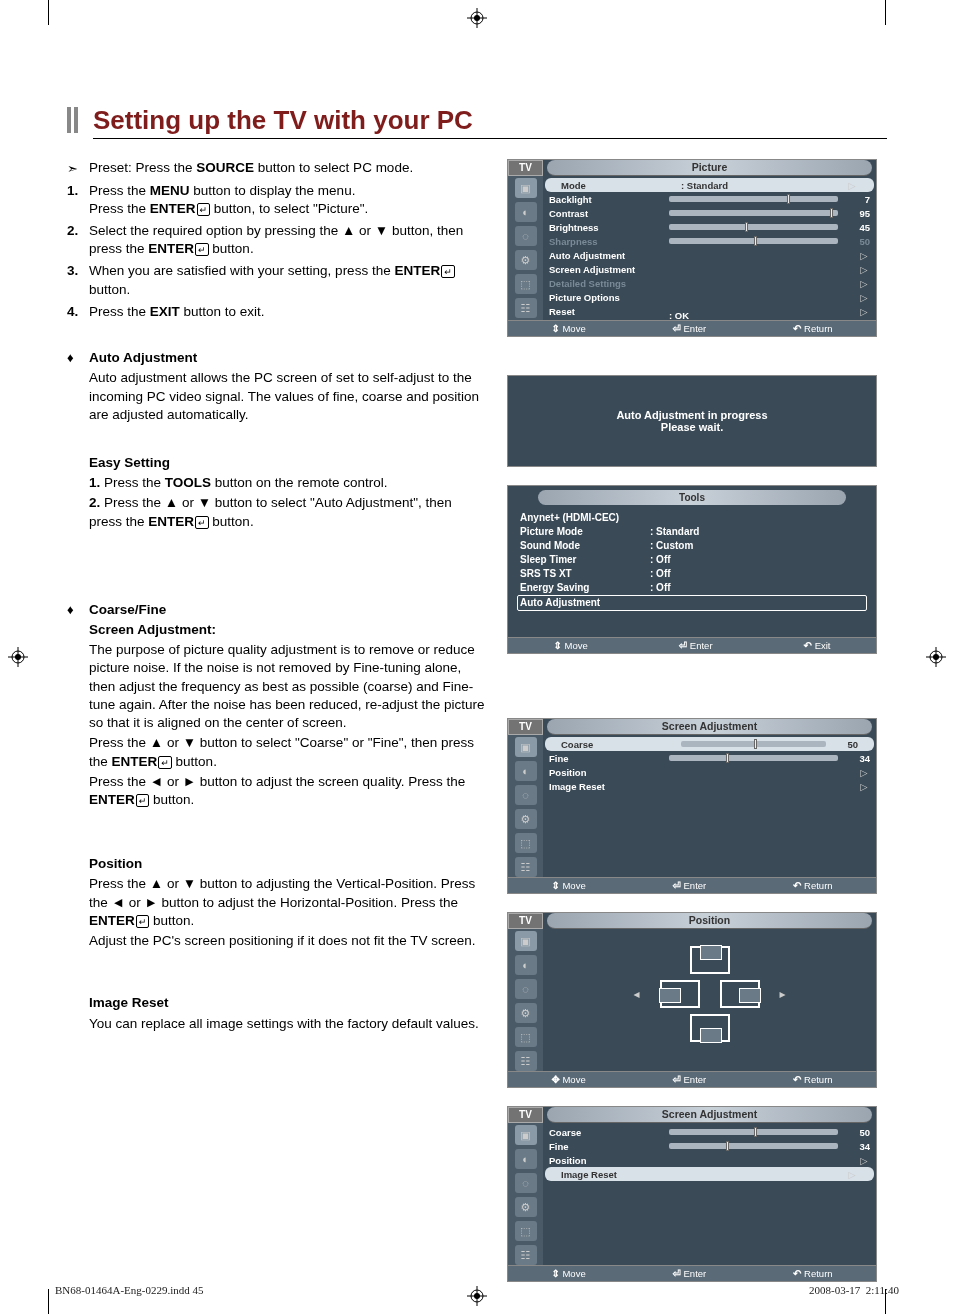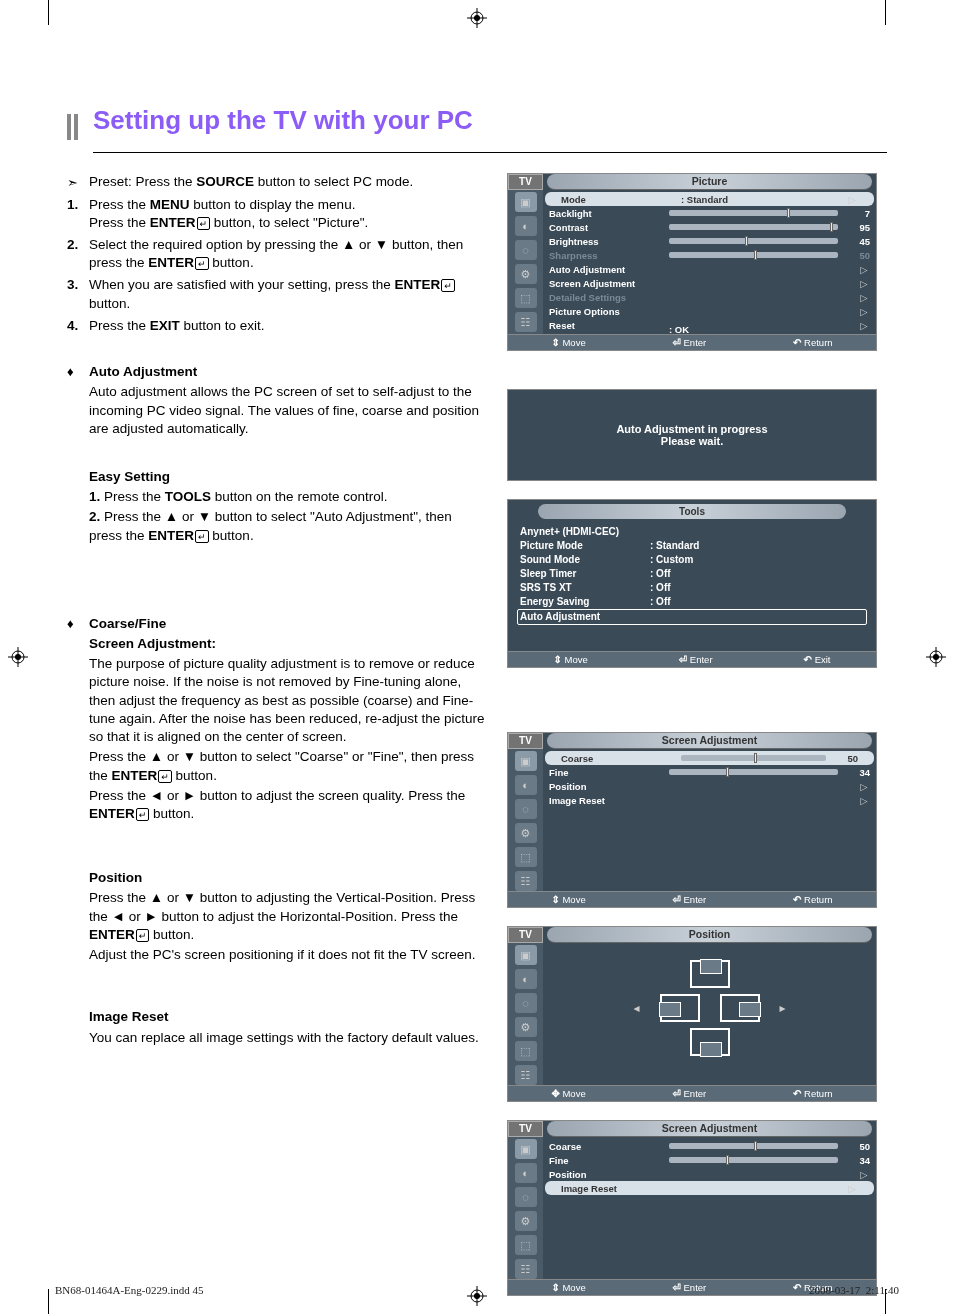--- a/index.html
+++ b/index.html
@@ -15,21 +15,21 @@
   .reg-mark.left { left: 8px; top: 50%; transform: translateY(-50%); }
   .reg-mark.right { right: 8px; top: 50%; transform: translateY(-50%); }
   .reg-mark.bottom { left: 50%; bottom: 8px; transform: translateX(-50%); }
   .reg-mark svg { width: 20px; height: 20px; }
 
   .content { position: relative; width: 820px; margin: 85px auto 0 auto; }
 
   .title-bar { display: flex; align-items: center; margin-bottom: 20px; }
   .title-stripes { width: 18px; margin-right: 8px; }
   .title-stripes div { width: 4px; height: 26px; background: #888; display: inline-block; margin-right: 3px; }
-  .title-text { font-size: 26px; font-weight: bold; color: #8b5cf6; flex: 1; border-bottom: 1px solid #000; padding-bottom: 16px; }
+  .title-text { font-size: 26px; font-weight: bold; color: #7f1d1d; flex: 1; border-bottom: 1px solid #000; padding-bottom: 2px; }
 
   .main { display: flex; gap: 20px; }
   .left-col { width: 420px; font-size: 13.5px; line-height: 1.35; }
   .right-col { width: 380px; }
 
   .arrow-line { display: flex; margin-bottom: 4px; }
   .arrow-line .arrow { width: 22px; font-size: 13px; margin-top: 1px; }
   .arrow-line .txt { flex: 1; }
 
   .num-list { margin-top: 4px; }

